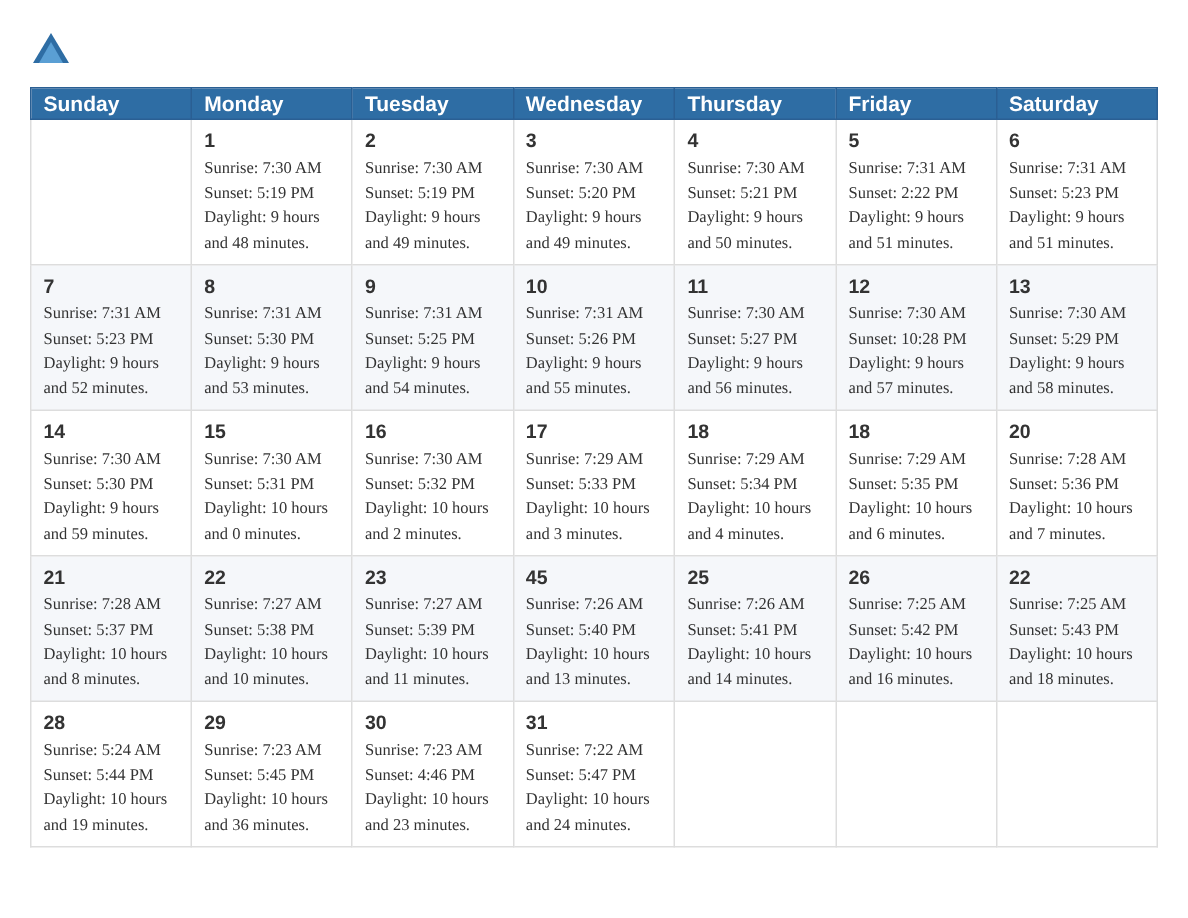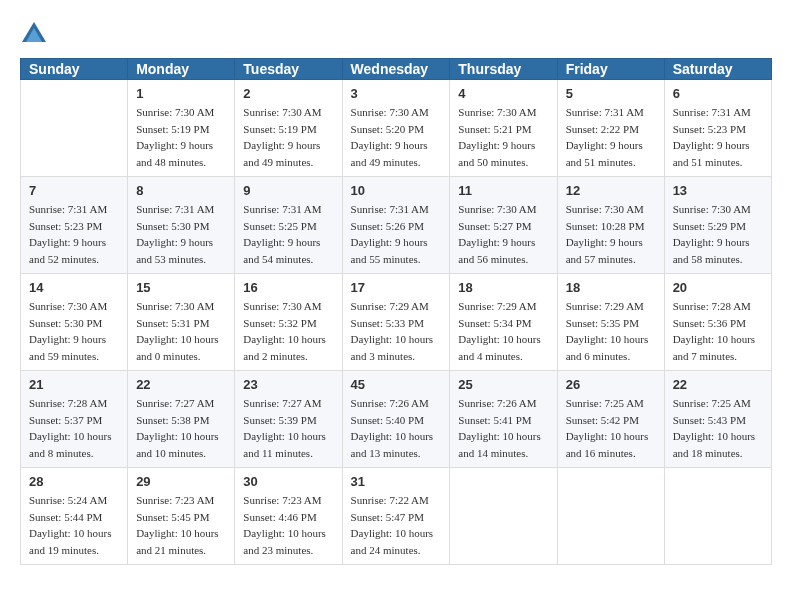--- a/index.html
+++ b/index.html
@@ -353,21 +353,21 @@
           <span>Sunrise: 5:24 AM</span><br>
           <span>Sunset: 5:44 PM</span><br>
           <span>Daylight: 10 hours and 19 minutes.</span>
         </div>
       </td>
         <td>
         <span class="day-number">29</span>
         <div class="day-info">
           <span>Sunrise: 7:23 AM</span><br>
           <span>Sunset: 5:45 PM</span><br>
-          <span>Daylight: 10 hours and 21 minutes.</span>
+          <span>Daylight: 10 hours and 36 minutes.</span>
         </div>
       </td>
         <td>
         <span class="day-number">30</span>
         <div class="day-info">
           <span>Sunrise: 7:23 AM</span><br>
           <span>Sunset: 4:46 PM</span><br>
           <span>Daylight: 10 hours and 23 minutes.</span>
         </div>
       </td>

